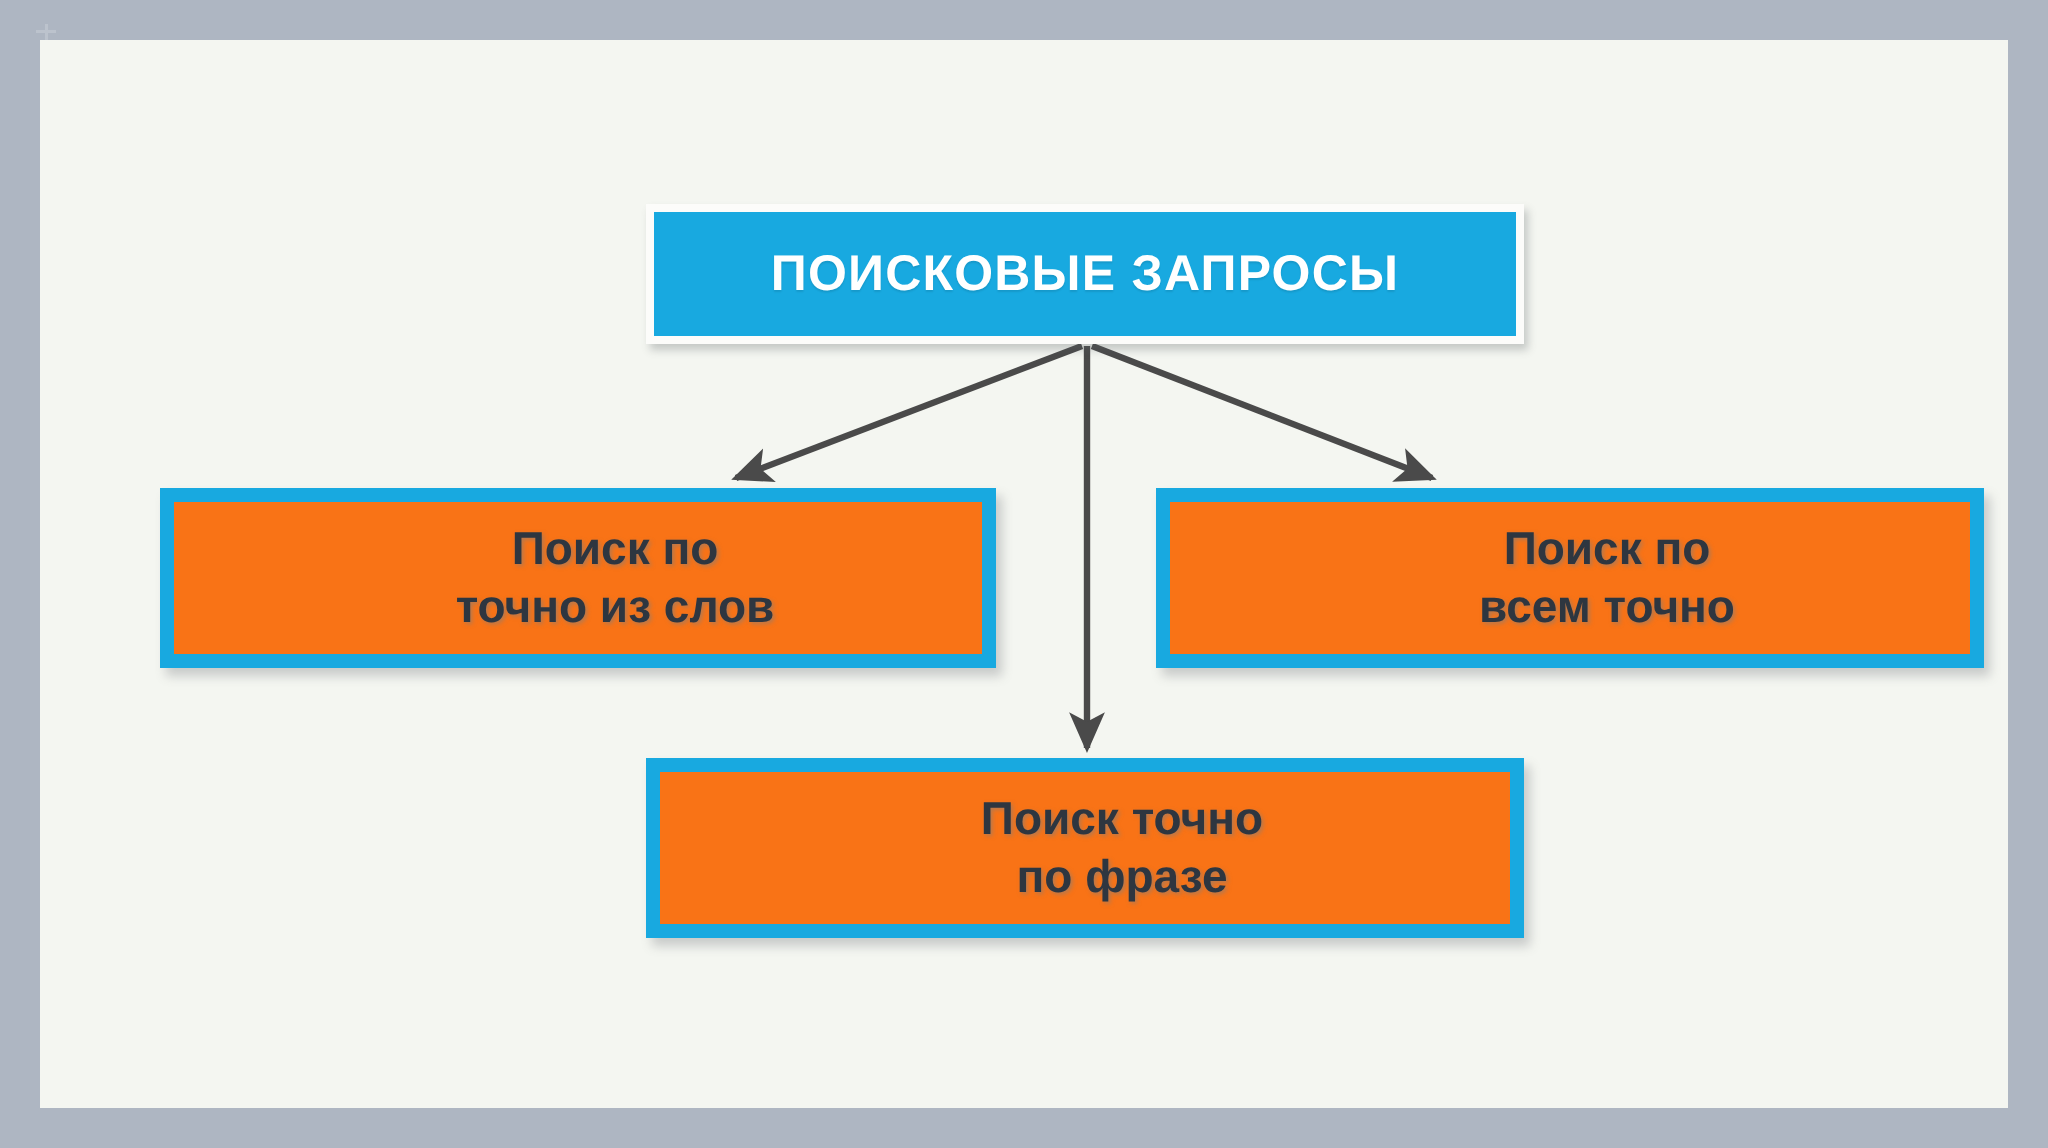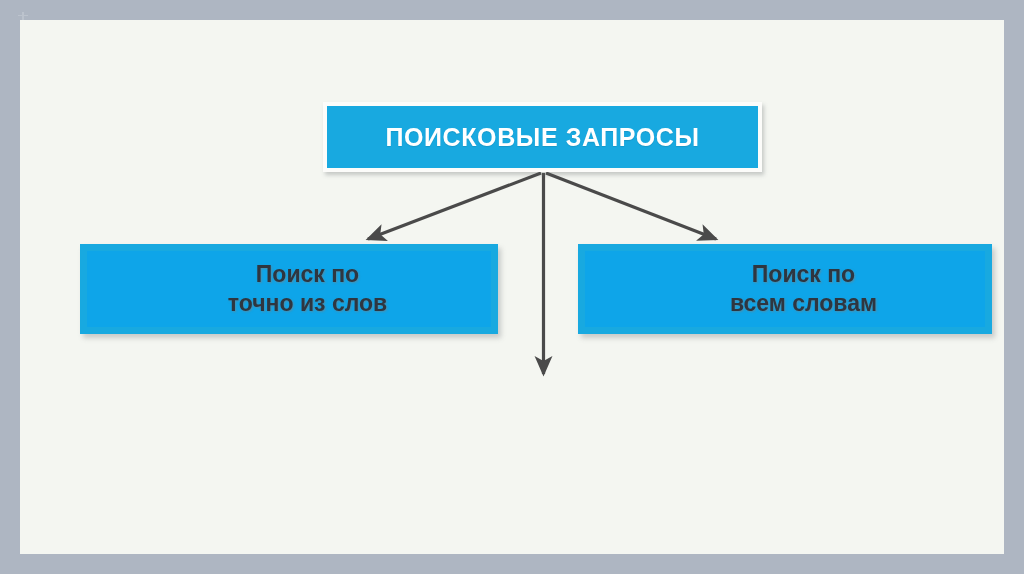--- a/index.html
+++ b/index.html
@@ -56,21 +56,21 @@
     font-size: 25px;
     font-weight: bold;
     letter-spacing: 0.6px;
     white-space: nowrap;
     text-shadow: 0px 1px 1px rgba(0,0,0,0.10);
   }
 
   
   .node-box {
     position: absolute;
-    background: #0ea5e9;
+    background: #f97316;
     border: 7px solid #18a9e0;
     box-sizing: border-box;
     display: flex;
     align-items: center;
     justify-content: center;
     box-shadow: 3px 4px 5px rgba(90, 95, 100, 0.28);
     padding-left: 37px;
   }
   .node-text {
     color: #2e3640;
@@ -124,19 +124,25 @@
     <div id="box-any" class="node-box">
       <span class="node-text">
         <span>Поиск по</span><br>
         <span>точно из слов</span>
       </span>
     </div>
 
     <div id="box-all" class="node-box">
       <span class="node-text">
         <span>Поиск по</span><br>
-        <span>всем словам</span>
+        <span>всем точно</span>
       </span>
     </div>
 
+    <div id="box-exact" class="node-box">
+      <span class="node-text">
+        <span>Поиск точно</span><br>
+        <span>по фразе</span>
+      </span>
+    </div>
 
   </div>
 </div>
 
 </body></html>

